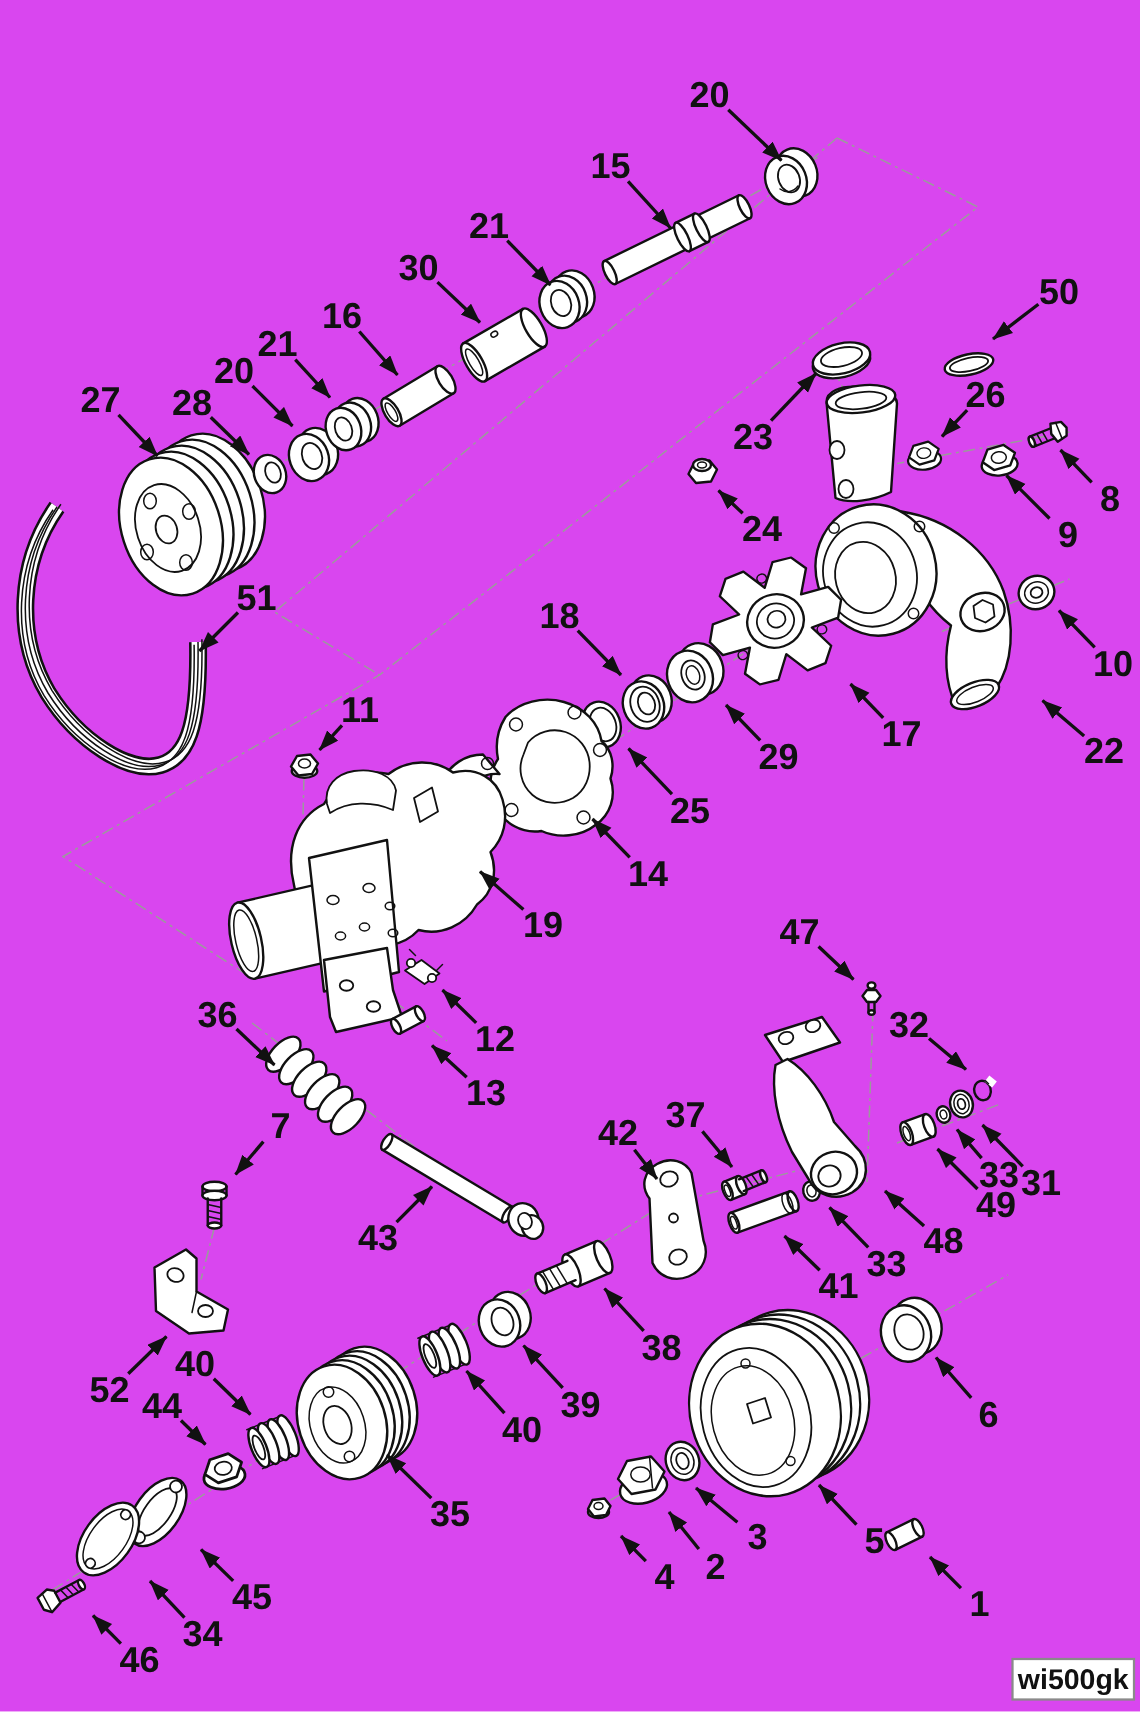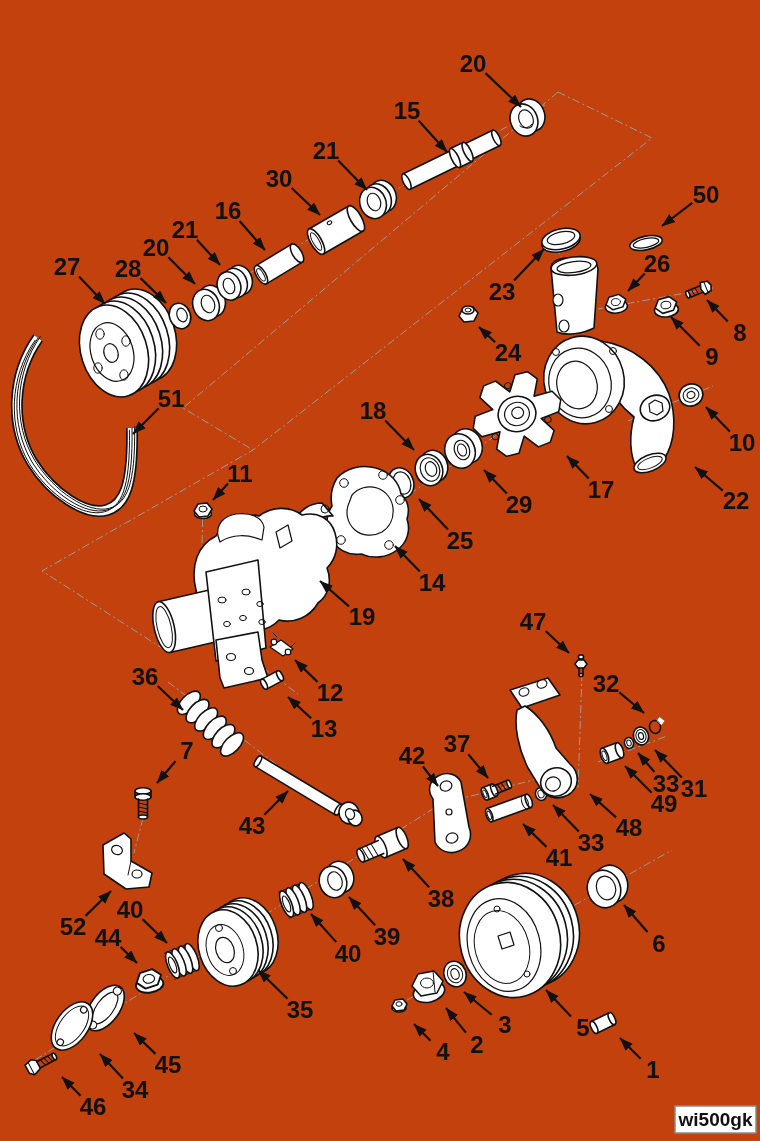--- a/index.html
+++ b/index.html
@@ -1,16 +1,16 @@
 <!DOCTYPE html>
 <html><head>
 <meta charset="utf-8">
 <style>
   html,body{margin:0;padding:0;background:#fff;}
-  .canvas{width:760px;height:1141px;position:relative;background:#c2410c;font-family:"Liberation Sans",sans-serif;}
+  .canvas{width:760px;height:1141px;position:relative;background:#d946ef;font-family:"Liberation Sans",sans-serif;}
   svg{display:block;}
   .s  {stroke:#111;stroke-width:1.6;fill:none;stroke-linecap:round;stroke-linejoin:round;}
   .sf {stroke:#111;stroke-width:1.6;fill:#fff;stroke-linejoin:round;}
   .sf2{stroke:#111;stroke-width:1.2;fill:#fff;stroke-linejoin:round;}
   .th {stroke:#111;stroke-width:1;fill:none;stroke-linecap:round;}
   .ax {stroke:#9b9b9b;stroke-width:1;fill:none;stroke-dasharray:8 3 2 3;}
   .lead{stroke:#111;stroke-width:2.2;fill:none;}
   .num{font:700 24px "Liberation Sans",sans-serif;fill:#111;}
   .code{font:700 19px "Liberation Sans",sans-serif;fill:#111;}
 </style>

